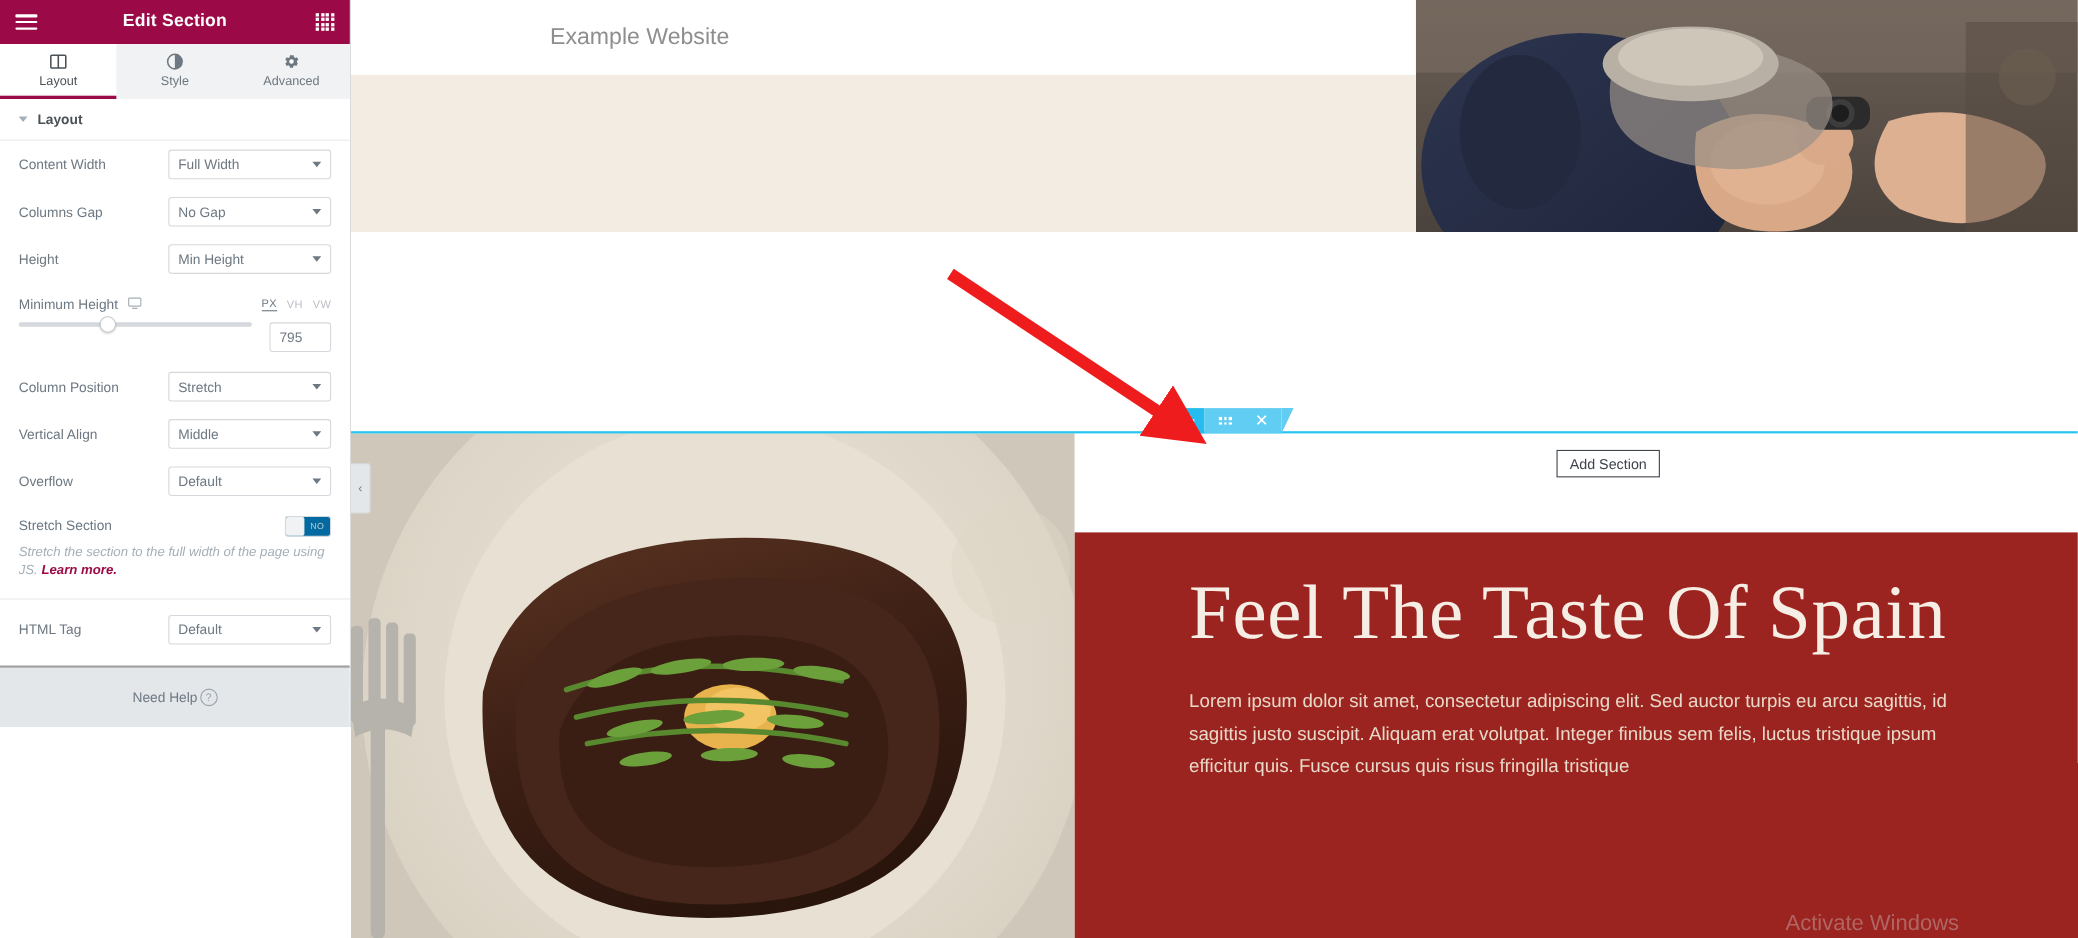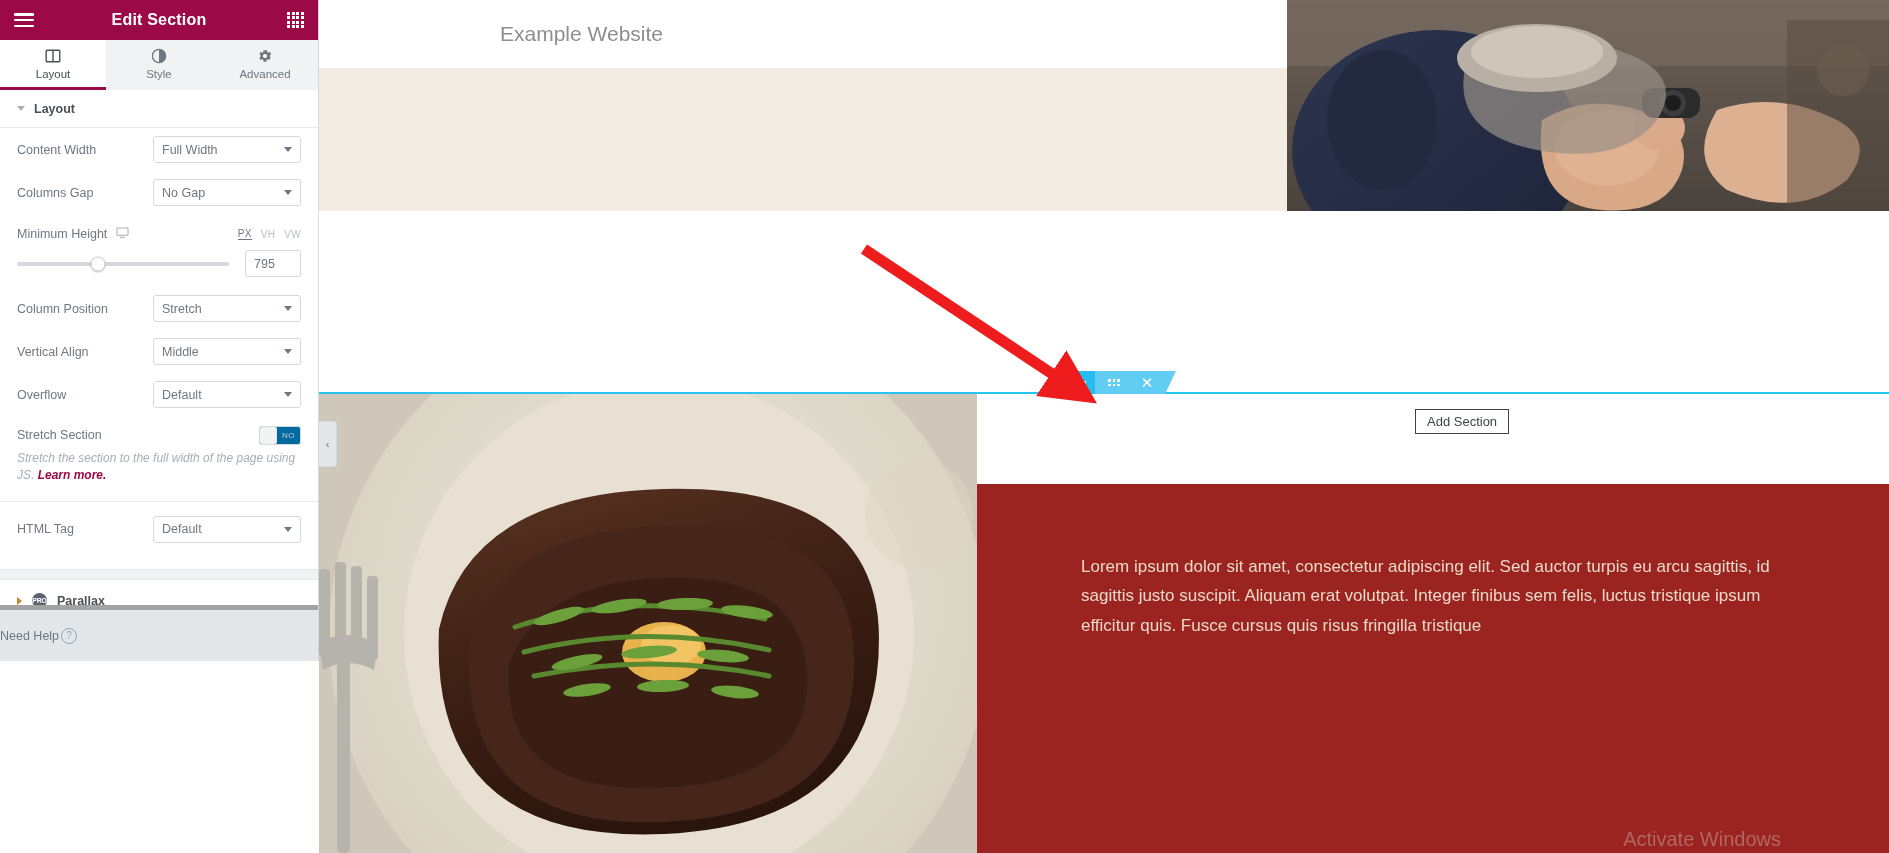--- a/index.html
+++ b/index.html
@@ -73,21 +73,21 @@
     font-size: 12.5px; color: #6d7882; position: relative; cursor: pointer;
   }
   .select .cd { position: absolute; right: 8px; width: 0; height: 0;
     border-left: 4px solid transparent; border-right: 4px solid transparent;
     border-top: 5px solid #6d7882; }
 
   .units { display: flex; gap: 9px; font-size: 10px; color: #b9bfc5; align-items: center; }
   .units span { cursor: pointer; letter-spacing: .3px; }
   .units span.on { color: #6d7882; border-bottom: 1px solid #6d7882; }
 
-  .slider-row { display: flex; align-items: center; padding: 2px 17px 10px; gap: 0; }
+  .slider-row { display: flex; align-items: flex-start; padding: 2px 17px 10px; gap: 0; }
   .track { flex: 1; height: 4px; background: #d5d8dc; border-radius: 3px; position: relative; margin-right: 16px; }
   .knob { position: absolute; top: 50%; left: 38%; transform: translate(-50%,-50%);
     width: 15px; height: 15px; border-radius: 50%; background: #fff;
     border: 1px solid #c7ccd1; box-shadow: 0 1px 2px rgba(0,0,0,.18); cursor: grab; }
   .numbox { width: 56px; height: 27px; border: 1px solid #d5d8dc; border-radius: 3px;
     display: flex; align-items: center; padding: 0 8px; font-size: 12.5px; color: #6d7882; }
 
   .switch { width: 42px; height: 19px; border-radius: 3px; background: #0369a1;
     border: 1px solid #d5d8dc; display: flex; align-items: center; cursor: pointer; }
   .switch .dot { width: 17px; height: 17px; border-radius: 2px; background: #f1f2f3;
@@ -105,22 +105,22 @@
     font-size: 12.5px; font-weight: bold; color: #495157; cursor: pointer; background: #fff;
   }
   .pro-badge {
     width: 15px; height: 15px; border-radius: 50%; background: #5b6370;
     color: #fff; font-size: 7px; font-weight: bold; display: flex;
     align-items: center; justify-content: center; letter-spacing: -.3px;
   }
 
   .panel-footer {
     position: absolute; left: 0; right: 0; bottom: 0; height: 56px;
-    background: #e4e7ea; display: flex; align-items: center; justify-content: flex-start;
-    gap: 2px; font-size: 12.5px; color: #6d7882; border-top: 5px solid #a3a3a3;
+    background: #e4e7ea; display: flex; align-items: center; justify-content: center;
+    gap: 2px; font-size: 12.5px; color: #6d7882; border-top: 2px solid #a3a3a3;
   }
   .qmark { width: 16px; height: 16px; border-radius: 50%; border: 1px solid #9aa4ad;
     color: #9aa4ad; font-size: 10px; display: flex; align-items: center; justify-content: center; }
 
   .collapse-handle {
     position: absolute; left: 319px; top: 421px; width: 18px; height: 46px;
     background: #e4e7ea; border: 1px solid #d5d8dc; border-left: none;
     border-radius: 0 3px 3px 0; display: flex; align-items: center; justify-content: center;
     color: #6d7882; font-size: 11px; cursor: pointer; z-index: 45;
   }
@@ -302,20 +302,21 @@
             <rect x="32" y="172" width="11" height="92" rx="4"></rect>
             <rect x="48" y="182" width="11" height="84" rx="4"></rect>
             <path d="M0 250 q24 -18 59 0 l-4 26 q-26 -14 -51 0z"></path>
           </g>
           <circle cx="600" cy="120" r="54" fill="#ddd6c6" opacity=".5"></circle>
         </svg>
       </div>
       <div class="hero-right">
         <div class="hero-red"></div>
         <div class="hero-inner">
+          <h1 class="hero-h1">Feel The Taste Of Spain</h1>
           <p class="hero-p">Lorem ipsum dolor sit amet, consectetur adipiscing elit. Sed auctor turpis eu arcu sagittis, id sagittis justo suscipit. Aliquam erat volutpat. Integer finibus sem felis, luctus tristique ipsum efficitur quis. Fusce cursus quis risus fringilla tristique</p>
         </div>
       </div>
     </div>
 
     <div class="watermark">Activate Windows</div>
   </div>
 
   <div class="panel">
 
@@ -392,20 +393,27 @@
       </div>
 
       <div class="ctrl">
         <span class="ctrl-label">Columns Gap</span>
         <div class="select">
           <span>No Gap</span>
           <span class="cd"></span>
         </div>
       </div>
 
+      <div class="ctrl">
+        <span class="ctrl-label">Height</span>
+        <div class="select">
+          <span>Min Height</span>
+          <span class="cd"></span>
+        </div>
+      </div>
 
       <div class="ctrl" style="padding-bottom:2px">
         <span class="ctrl-label">
           <span>Minimum Height</span>
           <span>
             <svg width="13" height="13" viewBox="0 0 16 16" fill="none" stroke="#a4afb7" stroke-width="1.3">
               <rect x="1.2" y="2.5" width="13.6" height="9" rx="1"></rect>
                 <line x1="5" y1="14" x2="11" y2="14"></line>
             </svg>
           </span>

